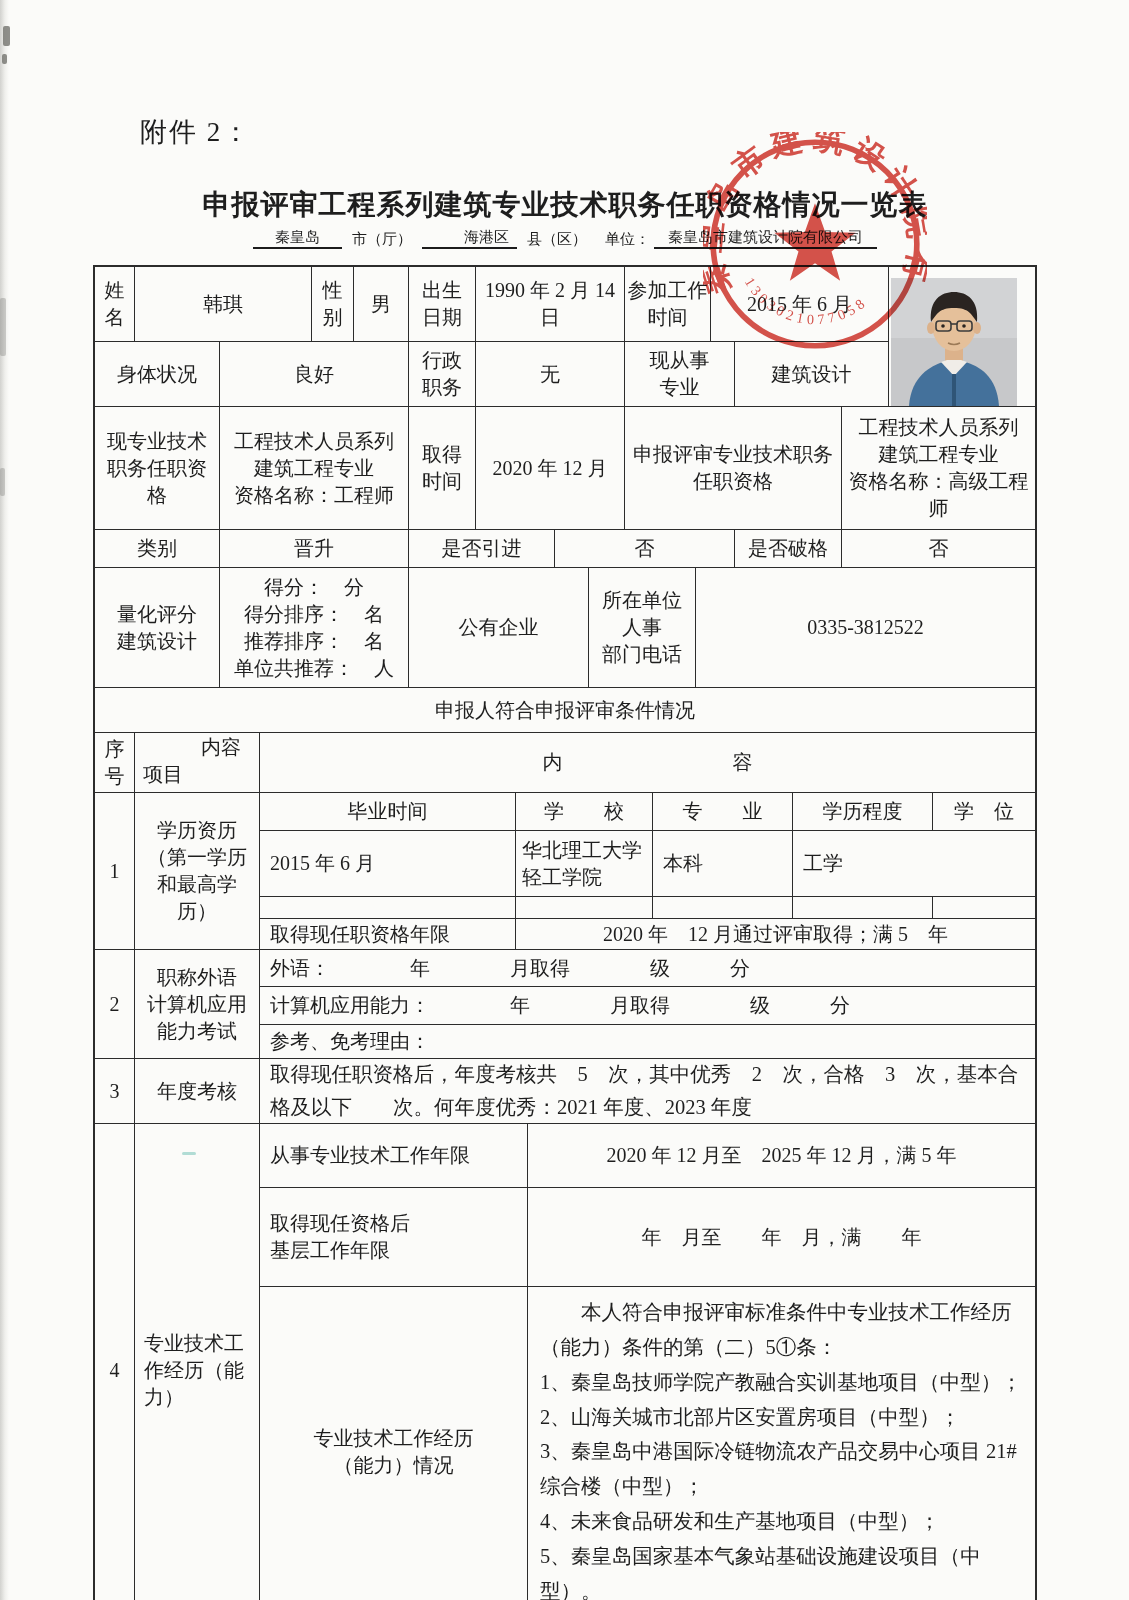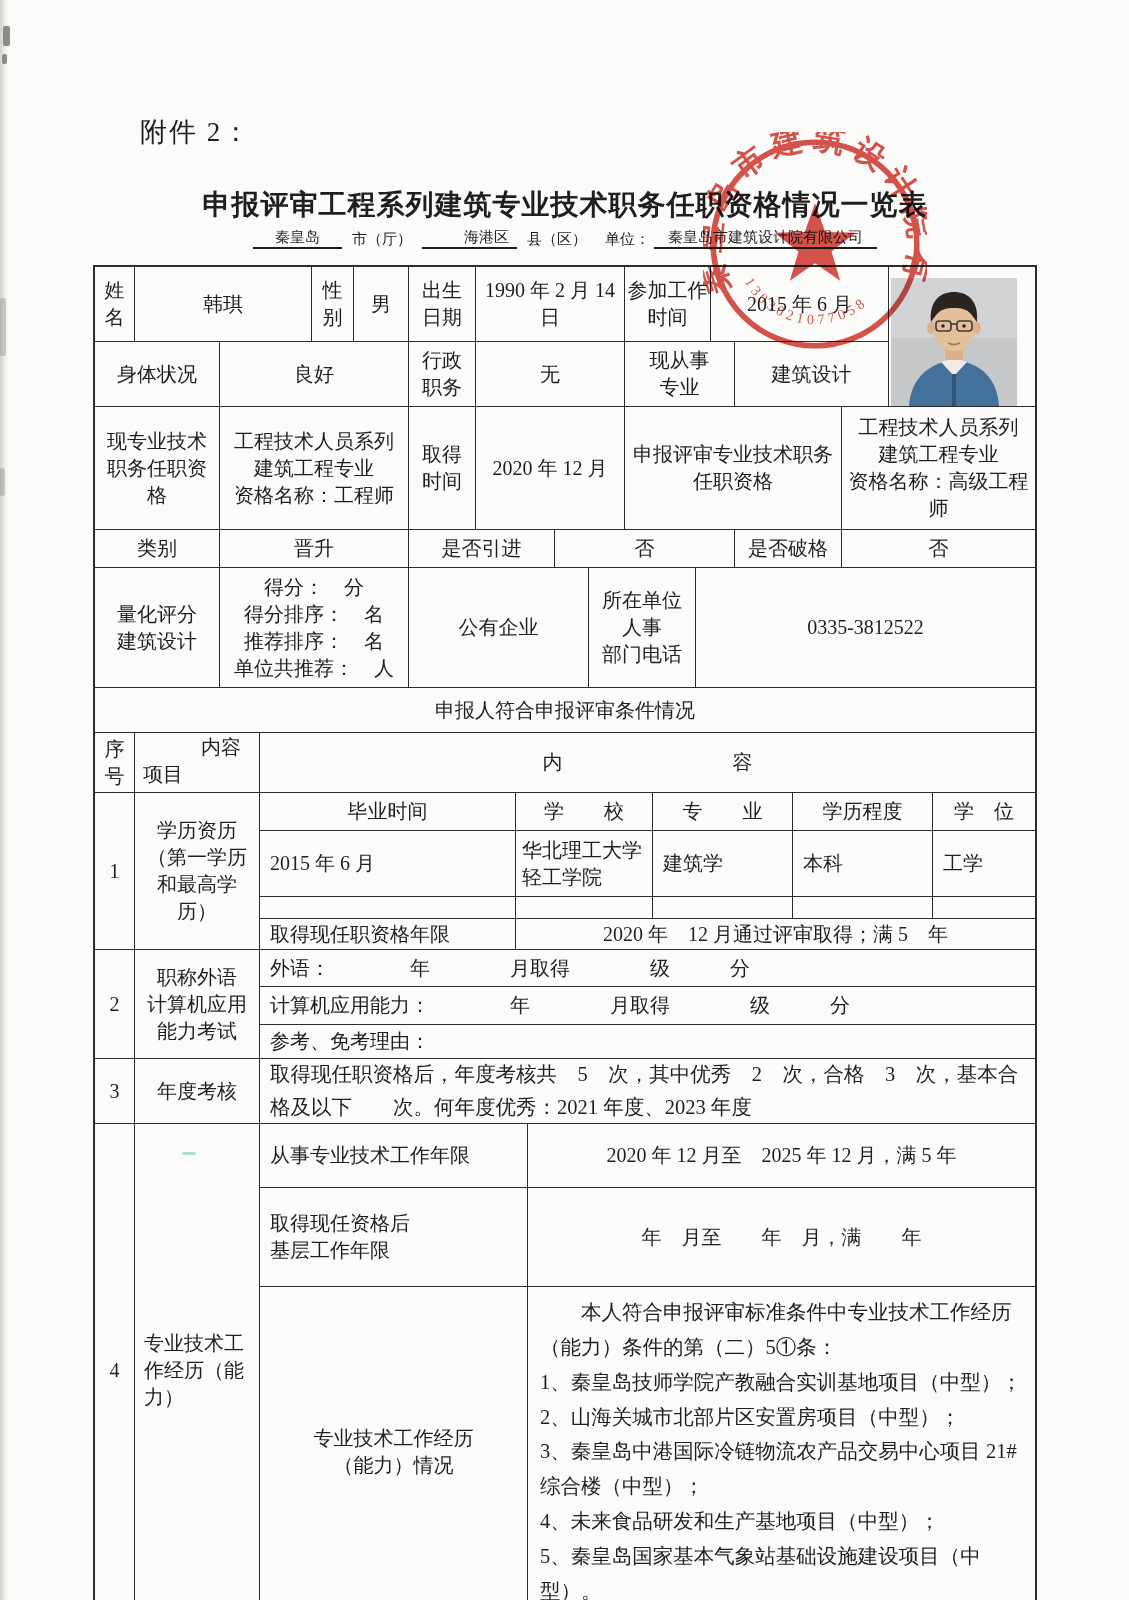--- a/index.html
+++ b/index.html
@@ -197,21 +197,20 @@
       <div class="r" style="height:38px">
         <div class="c" style="width:256px">毕业时间</div>
         <div class="c" style="width:137px">学　　校</div>
         <div class="c" style="width:140px">专　　业</div>
         <div class="c" style="width:140px">学历程度</div>
         <div class="c grow nbr">学　位</div>
       </div>
       <div class="r" style="height:66px">
         <div class="c al pl10" style="width:256px">2015 年 6 月</div>
         <div class="c al" style="width:137px">华北理工大学轻工学院</div>
-        <div class="c al pl10" style="width:140px">建筑学</div>
         <div class="c al pl10" style="width:140px">本科</div>
         <div class="c grow nbr al pl10">工学</div>
       </div>
       <div class="r" style="height:22px">
         <div class="c" style="width:256px"></div>
         <div class="c" style="width:137px"></div>
         <div class="c" style="width:140px"></div>
         <div class="c" style="width:140px"></div>
         <div class="c grow nbr"></div>
       </div>

